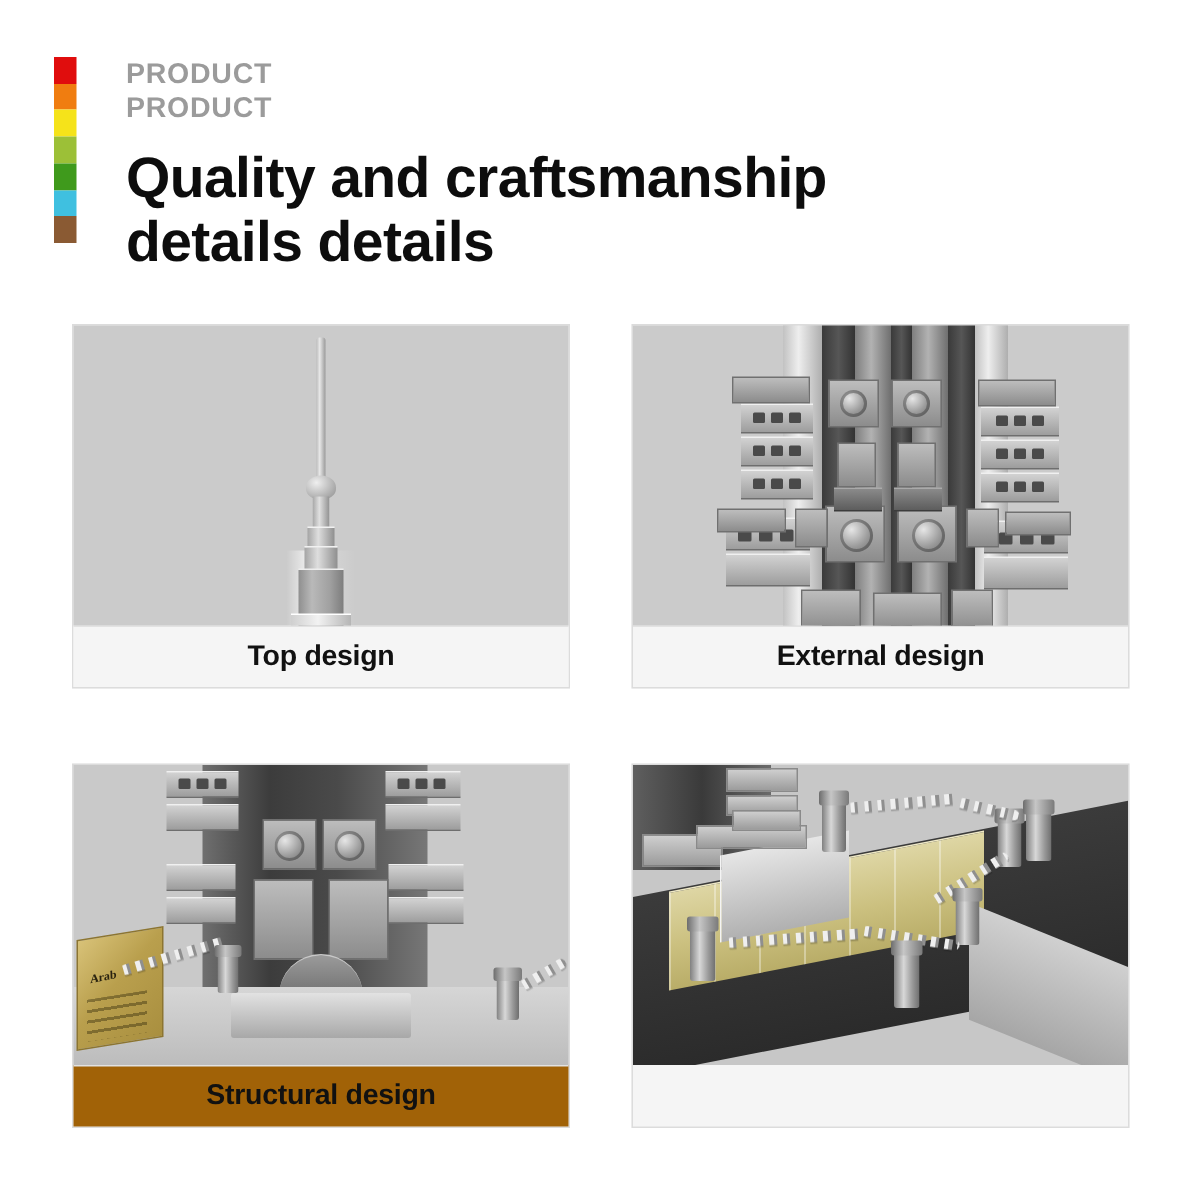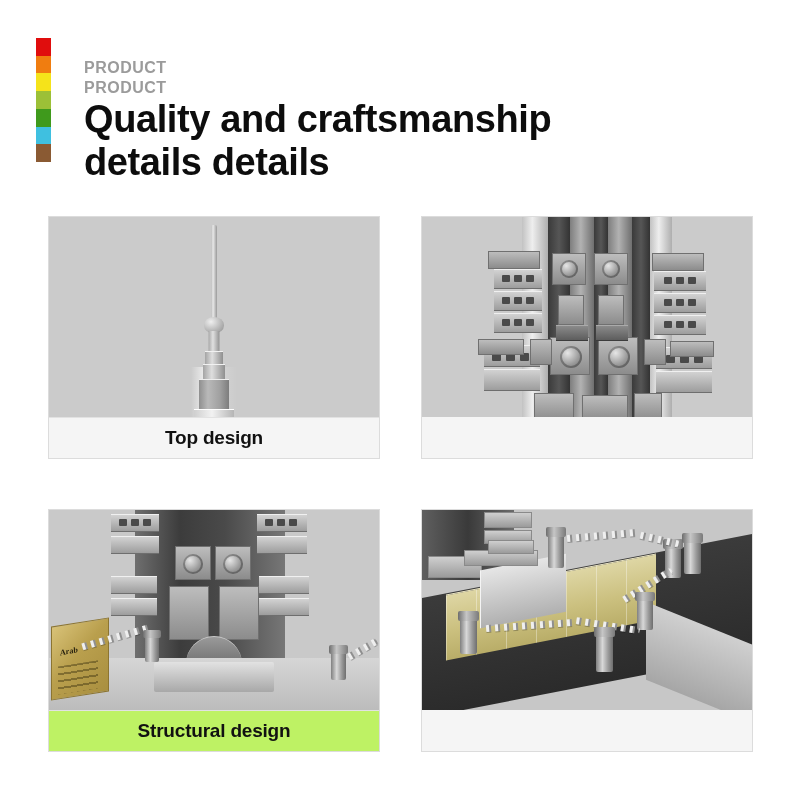--- a/index.html
+++ b/index.html
@@ -15,22 +15,22 @@
   .header { position:absolute; left:0; top:0; width:800px; height:200px; }
   .swatch-bar {
     position:absolute; left:36px; top:38px;
     width:15px; height:124px;
     display:flex; flex-direction:column;
   }
   .swatch { width:100%; flex:1 1 0; }
 
   .eyebrow {
     position:absolute; left:84px; top:38px;
-    font-size:16px; font-weight:bold; letter-spacing:0.5px;
-    color:#9b9b9b; line-height:1.22;margin-top:20px;
+    font-size:19px; font-weight:bold; letter-spacing:0.5px;
+    color:#9b9b9b; line-height:1.22;
   }
   .eyebrow div { display:block; }
 
   .headline {
     position:absolute; left:84px; top:98px;
     font-size:38px; font-weight:bold; color:#0d0d0d;
     line-height:1.13; letter-spacing:-0.4px;
     max-width:620px;
   }
   .headline div { display:block; }
@@ -355,20 +355,21 @@
             <div class="t-plate" style="left:56px;top:122px;width:46px;height:16px;"></div>
             <div class="t-plate" style="left:248px;top:124px;width:44px;height:16px;"></div>
             <div class="t-plate" style="left:222px;top:122px;width:22px;height:26px;"></div>
             <div class="t-plate" style="left:108px;top:122px;width:22px;height:26px;"></div>
 
             <div class="t-plate" style="left:112px;top:176px;width:40px;height:28px;"></div>
             <div class="t-plate" style="left:160px;top:178px;width:46px;height:26px;"></div>
             <div class="t-plate" style="left:212px;top:176px;width:28px;height:28px;"></div>
           </div>
         </div>
+        <div class="caption" style="background-color: rgb(245, 245, 245);">External design</div>
       </div>
     </div>
 
     <div class="row">
 
       <div class="card" style="border-color: rgb(220, 220, 220);">
         <div class="photo" style="background-color: rgb(203, 203, 203);">
           <div class="s-sky"></div>
           <div class="s-tower"></div>
 
@@ -403,21 +404,21 @@
             <div class="s-sign-lines"></div>
           </div>
 
           <div class="chain" style="left:30px;top:124px;width:72px;transform:rotate(-16deg);"></div>
           <div class="bollard" style="left:96px;top:126px;width:14px;height:26px;"></div>
           <div class="bollard-cap" style="left:94px;top:120px;width:18px;height:8px;"></div>
           <div class="bollard" style="left:282px;top:142px;width:15px;height:28px;"></div>
           <div class="bollard-cap" style="left:280px;top:135px;width:19px;height:9px;"></div>
           <div class="chain" style="left:296px;top:136px;width:34px;transform:rotate(-30deg);"></div>
         </div>
-        <div class="caption" style="background-color: #bef264;">Structural design</div>
+        <div class="caption" style="background-color: #a16207;">Structural design</div>
       </div>
 
       <div class="card" style="border-color: rgb(220, 220, 220);">
         <div class="photo" style="background-color: rgb(203, 203, 203);">
           <div class="p-sky"></div>
 
           <div class="p-tower-frag"></div>
           <div class="p-block" style="left:62px;top:2px;width:48px;height:16px;"></div>
           <div class="p-block" style="left:62px;top:20px;width:48px;height:14px;"></div>
           <div class="p-block" style="left:6px;top:46px;width:54px;height:22px;"></div>

